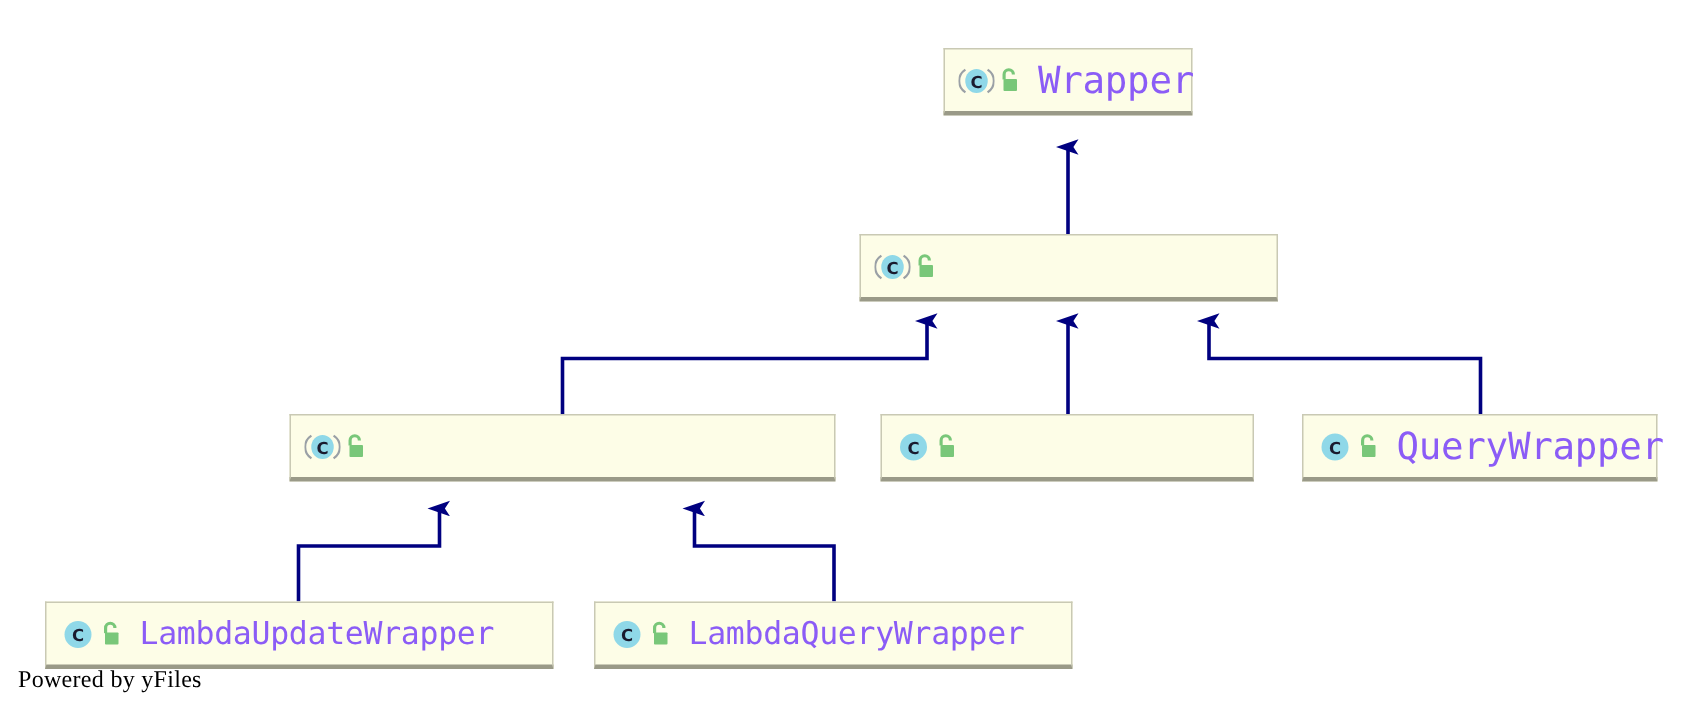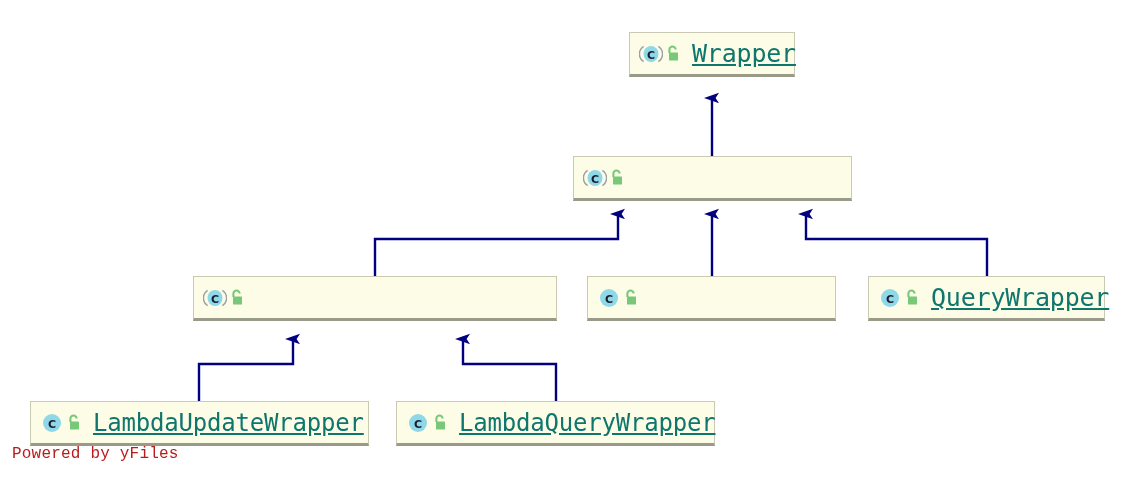--- a/index.html
+++ b/index.html
@@ -48,35 +48,34 @@
   }
   .lock-icon {
     display: block;
     flex: 0 0 auto;
     margin-left: 1px;
   }
   .node-label {
     font-family: "DejaVu Sans Mono", monospace;
     font-size: 25px;
     line-height: 1;
-    color: #0f766e;
+    color: #8b5cf6;
     letter-spacing: -0.2px;
     margin-left: 10px;
-    text-decoration: underline;
-  }
-  .uml-node.small .node-label { font-size: 24px; }
+  }
+  .uml-node.small .node-label { font-size: 21px; }
 
   
   #watermark {
     position: absolute;
     left: 12px;
     top: 445px;
-    font-family: Liberation Mono, monospace;
+    font-family: Liberation Serif, serif;
     font-size: 16px;
-    color: #b91c1c;
+    color: #000000;
     letter-spacing: 0.2px;
     white-space: nowrap;
   }
 </style>
 </head>
 <body>
 
 <div id="diagram-root">
 
   <svg id="edge-layer" width="1134" height="477" viewBox="0 0 1134 477">

